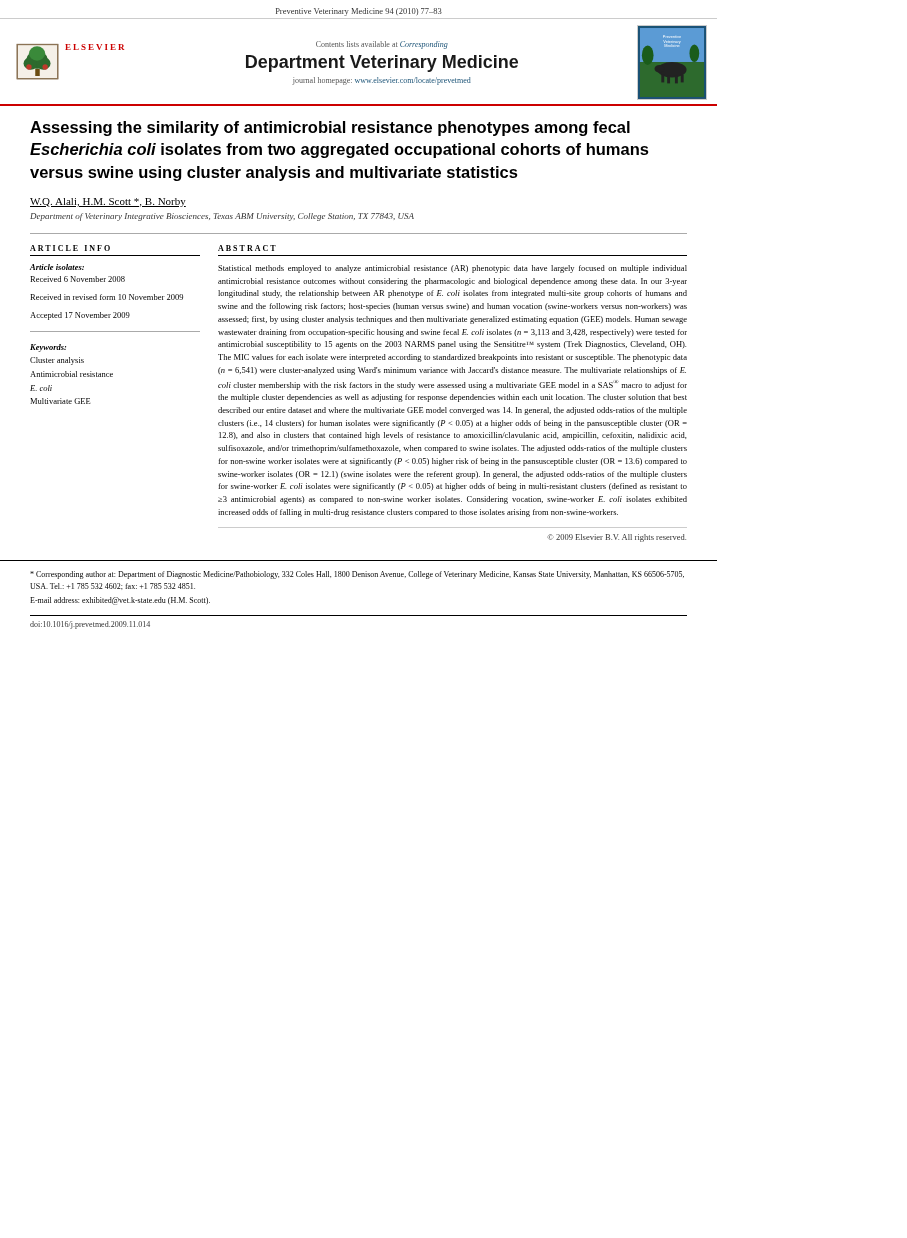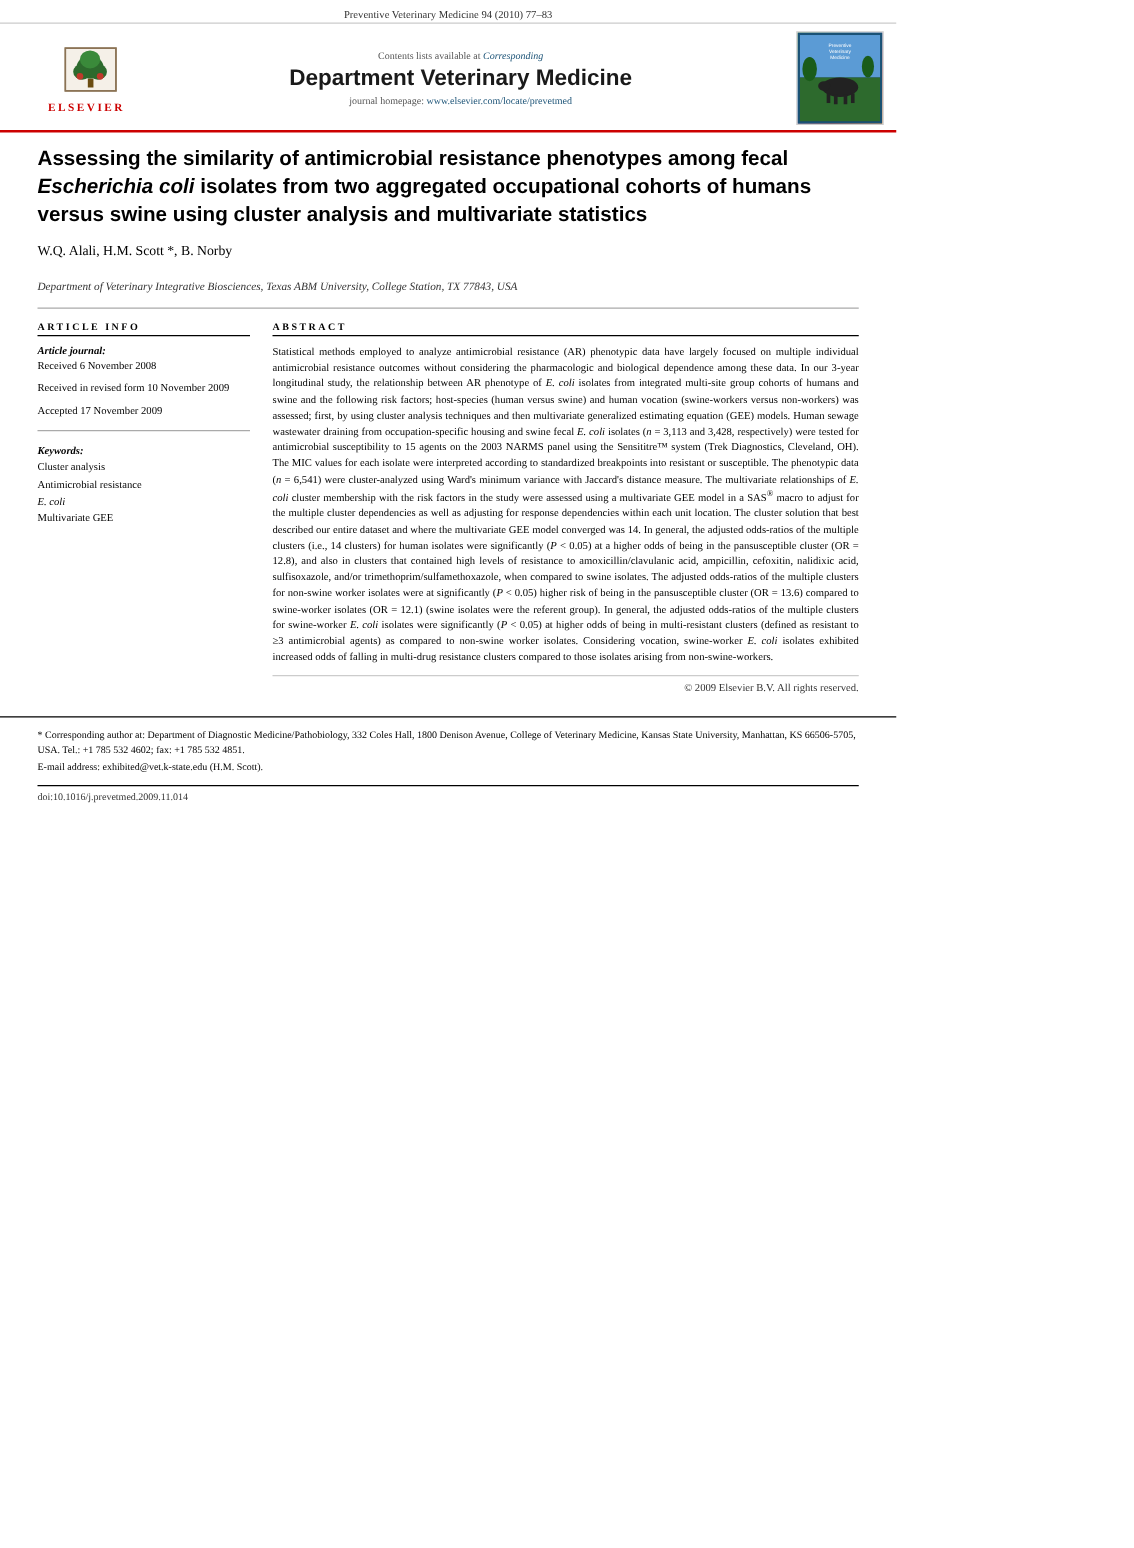--- a/index.html
+++ b/index.html
@@ -29,22 +29,22 @@
     
     .header-section {
       display: flex;
       align-items: center;
       padding: 6px 10px 4px 10px;
       border-bottom: 2px solid #c00;
       gap: 8px;
     }
     .elsevier-logo {
       display: flex;
-      flex-direction: column;
-      align-items: flex-end;
+      flex-direction: row;
+      align-items: flex-start;
       min-width: 90px;
     }
     .elsevier-tree {
       width: 55px;
       height: 45px;
     }
     .elsevier-text {
       font-size: 9px;
       font-weight: bold;
       color: #c00;
@@ -102,22 +102,23 @@
       margin-bottom: 12px;
       font-family: Arial, sans-serif;
       color: #000;
     }
     .article-title .italic {
       font-style: italic;
     }
     
     .authors {
       font-size: 11px;
-      margin-bottom: 17px;
-      color: #000;
+      margin-bottom: 4px;
+      color: #000;
+      text-decoration: underline;
     }
     
     .affiliation {
       font-size: 9px;
       font-style: italic;
       color: #333;
       margin-bottom: 12px;
     }
     
     .two-col {
@@ -295,21 +296,21 @@
       <span>Department of Veterinary Integrative Biosciences, Texas ABM University, College Station, TX 77843, USA</span>
     </div>
 
     <hr class="section-divider">
 
     <div class="two-col">
 
       <div class="left-col">
         <div class="section-header">ARTICLE INFO</div>
 
-        <div class="info-label">Article journal:</div>
+        <div class="info-label">Article isolates:</div>
         <div class="info-text">Received 6 November 2008</div>
         <div class="info-text">Received in revised form 10 November 2009</div>
         <div class="info-text">Accepted 17 November 2009</div>
 
         <hr class="section-divider">
 
         <div class="info-label">Keywords:</div>
         <div class="keywords-list">
           <div>Cluster analysis</div>
           <div>Antimicrobial resistance</div>

